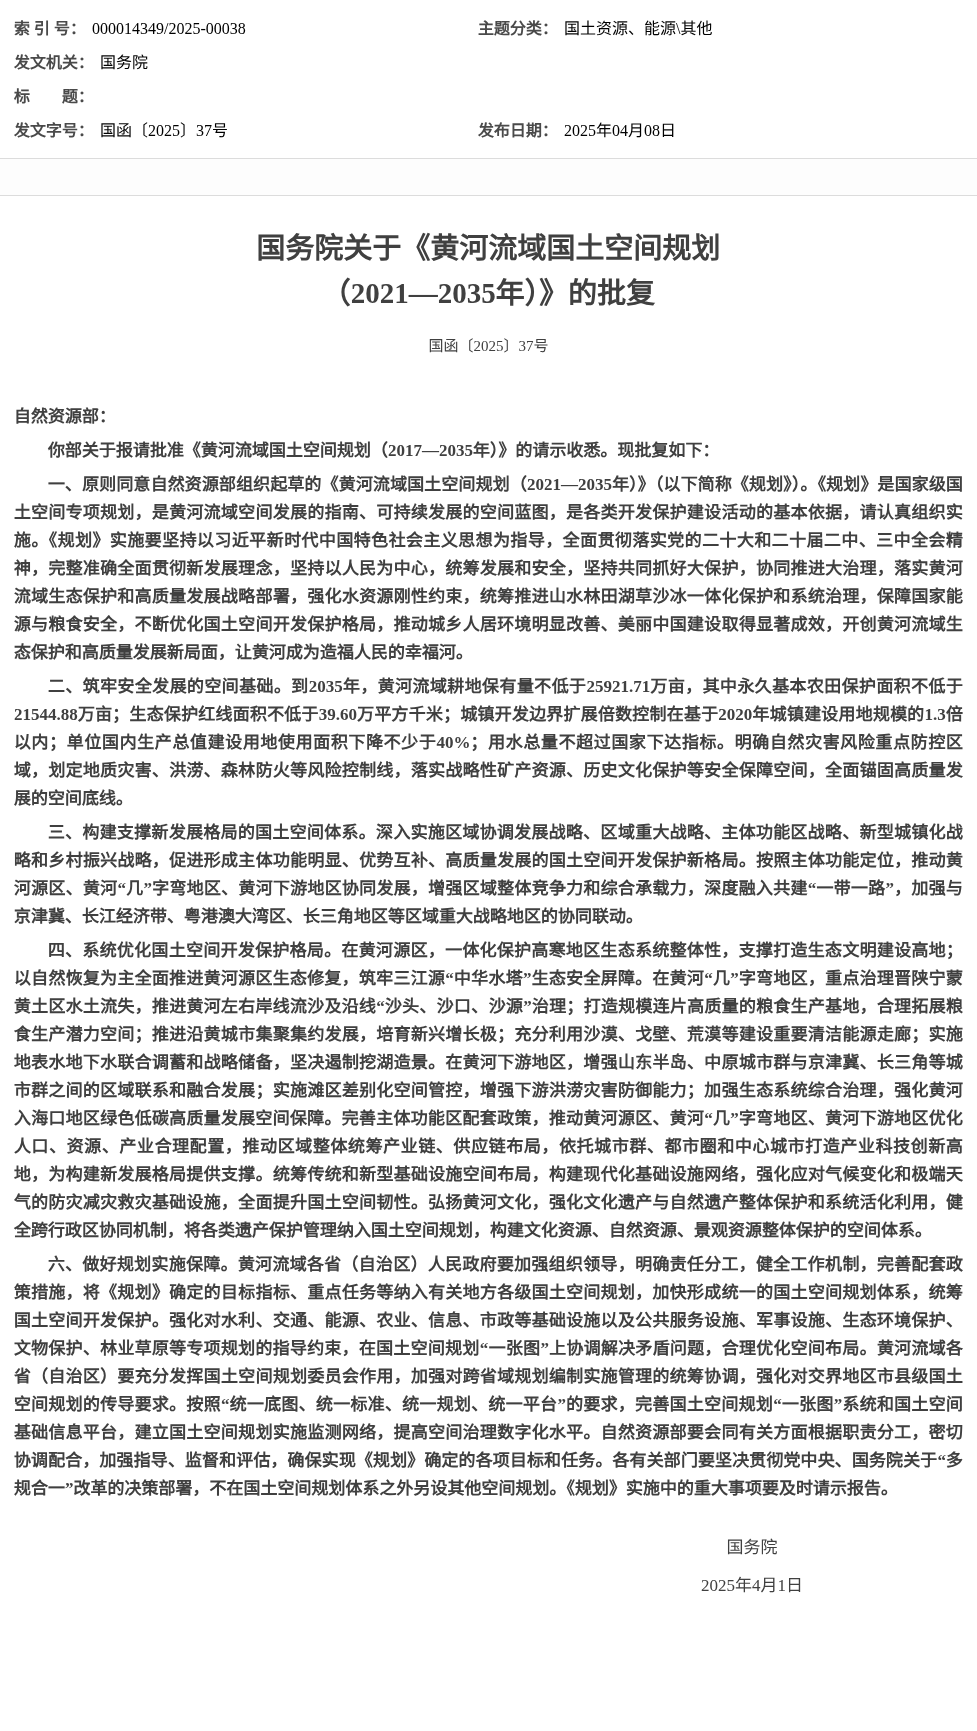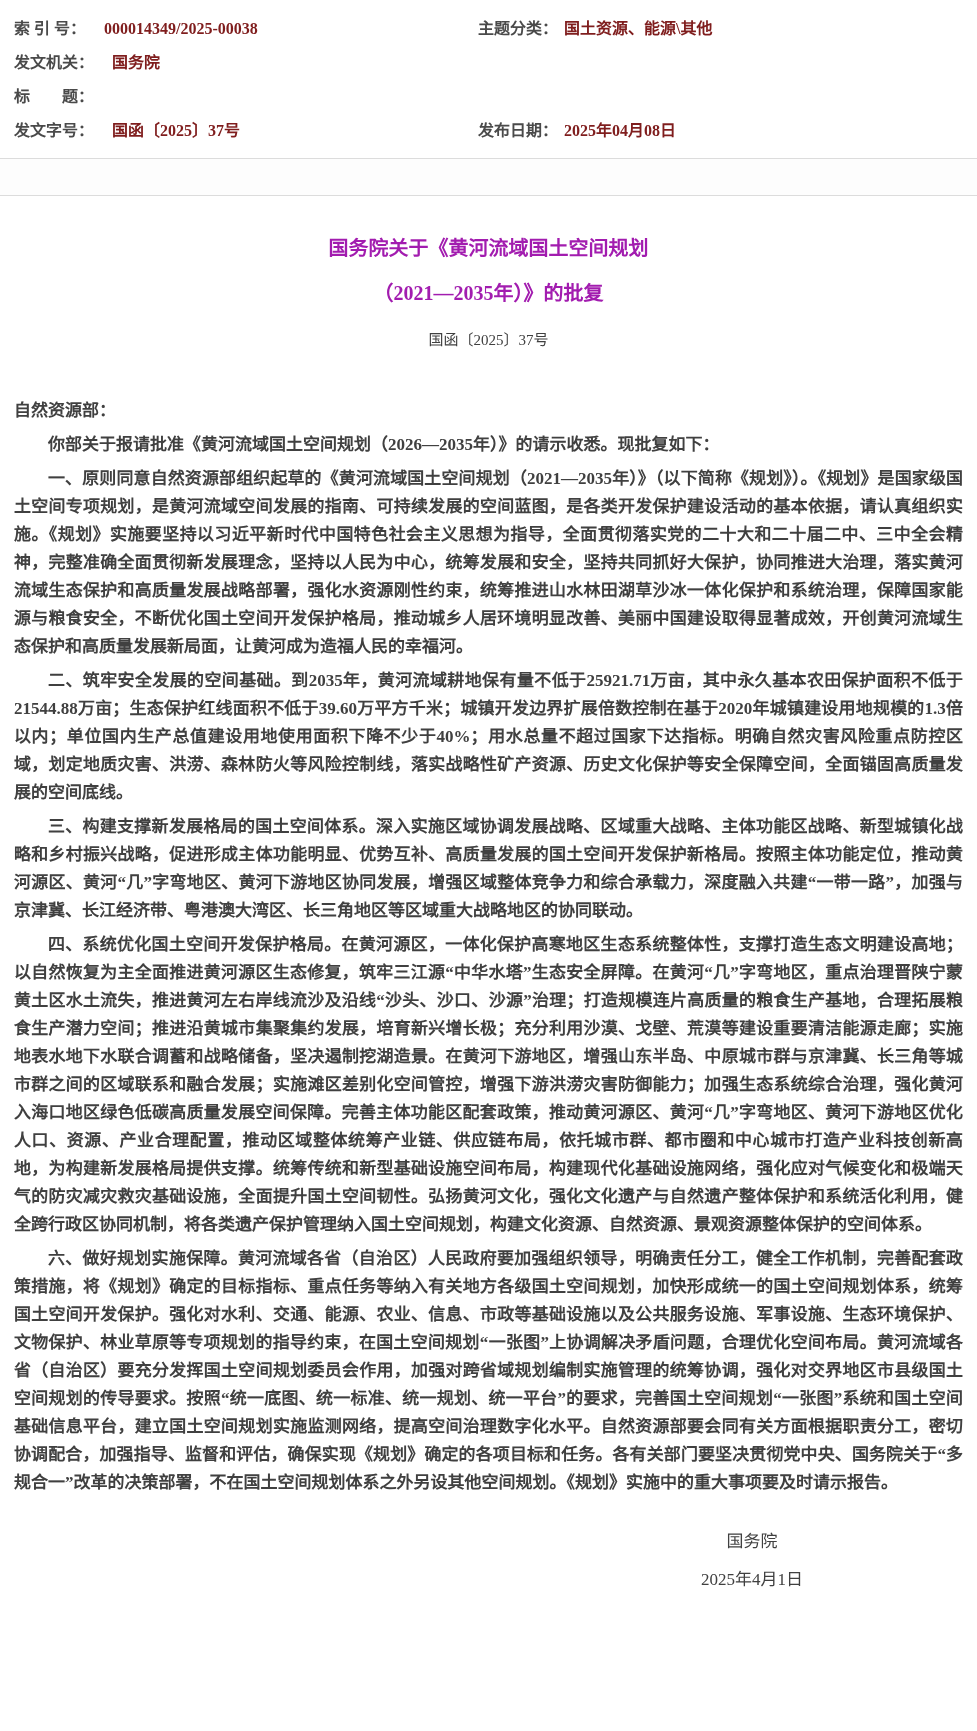--- a/index.html
+++ b/index.html
@@ -8,41 +8,41 @@
     min-height: 1731px;
     margin: 0 auto;
     background: #ffffff;
     font-family: "Liberation Serif", "DejaVu Serif", serif;
     color: #404040;
     box-sizing: border-box;
   }
   
   .meta { padding: 12px 14px 0 14px; }
   .meta-row { display: flex; line-height: 34px; font-size: 16px; }
-  .meta-cell-left { flex: 0 0 464px; display: flex; gap: 12px; }
+  .meta-cell-left { flex: 0 0 464px; display: flex; }
   .meta-cell-right { flex: 1 1 auto; display: flex; }
   .meta-cell-full { flex: 1 1 auto; display: flex; }
   .meta-label { font-weight: bold; color: #4a4a4a; white-space: pre; }
-  .meta-value { margin-left: 6px; color: #7f1d1d; white-space: nowrap; font-weight: bold; }
+  .meta-value { margin-left: 6px; color: #000000; white-space: nowrap; }
   
   .band {
     margin-top: 10px;
     height: 36px;
     background: #fdfdfd;
     border-top: 1px solid #dcdcdc;
     border-bottom: 1px solid #dcdcdc;
   }
   
   .doc-title {
     margin-top: 30px;
     text-align: center;
-    font-size: 20px;
+    font-size: 29px;
     font-weight: bold;
     line-height: 45px;
-    color: #a21caf;
+    color: #404040;
   }
   .doc-number {
     margin-top: 6px;
     text-align: center;
     font-size: 15px;
     line-height: 22px;
     color: #404040;
   }
   
   .doc-body {
@@ -107,21 +107,21 @@
   <div class="band"></div>
 
   <h1 class="doc-title">
     <div>国务院关于《黄河流域国土空间规划</div>
     <div>（2021—2035年）》的批复</div>
   </h1>
   <div class="doc-number">国函〔2025〕37号</div>
 
   <div class="doc-body">
       <p class="para">自然资源部：</p>
-      <p class="para indent">你部关于报请批准《黄河流域国土空间规划（2026—2035年）》的请示收悉。现批复如下：</p>
+      <p class="para indent">你部关于报请批准《黄河流域国土空间规划（2017—2035年）》的请示收悉。现批复如下：</p>
       <p class="para indent">一、原则同意自然资源部组织起草的《黄河流域国土空间规划（2021—2035年）》（以下简称《规划》）。《规划》是国家级国土空间专项规划，是黄河流域空间发展的指南、可持续发展的空间蓝图，是各类开发保护建设活动的基本依据，请认真组织实施。《规划》实施要坚持以习近平新时代中国特色社会主义思想为指导，全面贯彻落实党的二十大和二十届二中、三中全会精神，完整准确全面贯彻新发展理念，坚持以人民为中心，统筹发展和安全，坚持共同抓好大保护，协同推进大治理，落实黄河流域生态保护和高质量发展战略部署，强化水资源刚性约束，统筹推进山水林田湖草沙冰一体化保护和系统治理，保障国家能源与粮食安全，不断优化国土空间开发保护格局，推动城乡人居环境明显改善、美丽中国建设取得显著成效，开创黄河流域生态保护和高质量发展新局面，让黄河成为造福人民的幸福河。</p>
       <p class="para indent">二、筑牢安全发展的空间基础。到2035年，黄河流域耕地保有量不低于25921.71万亩，其中永久基本农田保护面积不低于21544.88万亩；生态保护红线面积不低于39.60万平方千米；城镇开发边界扩展倍数控制在基于2020年城镇建设用地规模的1.3倍以内；单位国内生产总值建设用地使用面积下降不少于40%；用水总量不超过国家下达指标。明确自然灾害风险重点防控区域，划定地质灾害、洪涝、森林防火等风险控制线，落实战略性矿产资源、历史文化保护等安全保障空间，全面锚固高质量发展的空间底线。</p>
       <p class="para indent">三、构建支撑新发展格局的国土空间体系。深入实施区域协调发展战略、区域重大战略、主体功能区战略、新型城镇化战略和乡村振兴战略，促进形成主体功能明显、优势互补、高质量发展的国土空间开发保护新格局。按照主体功能定位，推动黄河源区、黄河“几”字弯地区、黄河下游地区协同发展，增强区域整体竞争力和综合承载力，深度融入共建“一带一路”，加强与京津冀、长江经济带、粤港澳大湾区、长三角地区等区域重大战略地区的协同联动。</p>
       <p class="para indent">四、系统优化国土空间开发保护格局。在黄河源区，一体化保护高寒地区生态系统整体性，支撑打造生态文明建设高地；以自然恢复为主全面推进黄河源区生态修复，筑牢三江源“中华水塔”生态安全屏障。在黄河“几”字弯地区，重点治理晋陕宁蒙黄土区水土流失，推进黄河左右岸线流沙及沿线“沙头、沙口、沙源”治理；打造规模连片高质量的粮食生产基地，合理拓展粮食生产潜力空间；推进沿黄城市集聚集约发展，培育新兴增长极；充分利用沙漠、戈壁、荒漠等建设重要清洁能源走廊；实施地表水地下水联合调蓄和战略储备，坚决遏制挖湖造景。在黄河下游地区，增强山东半岛、中原城市群与京津冀、长三角等城市群之间的区域联系和融合发展；实施滩区差别化空间管控，增强下游洪涝灾害防御能力；加强生态系统综合治理，强化黄河入海口地区绿色低碳高质量发展空间保障。完善主体功能区配套政策，推动黄河源区、黄河“几”字弯地区、黄河下游地区优化人口、资源、产业合理配置，推动区域整体统筹产业链、供应链布局，依托城市群、都市圈和中心城市打造产业科技创新高地，为构建新发展格局提供支撑。统筹传统和新型基础设施空间布局，构建现代化基础设施网络，强化应对气候变化和极端天气的防灾减灾救灾基础设施，全面提升国土空间韧性。弘扬黄河文化，强化文化遗产与自然遗产整体保护和系统活化利用，健全跨行政区协同机制，将各类遗产保护管理纳入国土空间规划，构建文化资源、自然资源、景观资源整体保护的空间体系。</p>
       <p class="para indent">六、做好规划实施保障。黄河流域各省（自治区）人民政府要加强组织领导，明确责任分工，健全工作机制，完善配套政策措施，将《规划》确定的目标指标、重点任务等纳入有关地方各级国土空间规划，加快形成统一的国土空间规划体系，统筹国土空间开发保护。强化对水利、交通、能源、农业、信息、市政等基础设施以及公共服务设施、军事设施、生态环境保护、文物保护、林业草原等专项规划的指导约束，在国土空间规划“一张图”上协调解决矛盾问题，合理优化空间布局。黄河流域各省（自治区）要充分发挥国土空间规划委员会作用，加强对跨省域规划编制实施管理的统筹协调，强化对交界地区市县级国土空间规划的传导要求。按照“统一底图、统一标准、统一规划、统一平台”的要求，完善国土空间规划“一张图”系统和国土空间基础信息平台，建立国土空间规划实施监测网络，提高空间治理数字化水平。自然资源部要会同有关方面根据职责分工，密切协调配合，加强指导、监督和评估，确保实现《规划》确定的各项目标和任务。各有关部门要坚决贯彻党中央、国务院关于“多规合一”改革的决策部署，不在国土空间规划体系之外另设其他空间规划。《规划》实施中的重大事项要及时请示报告。</p>
     </div>
 
   <div class="signature">
     <div>国务院</div>
     <div>2025年4月1日</div>

